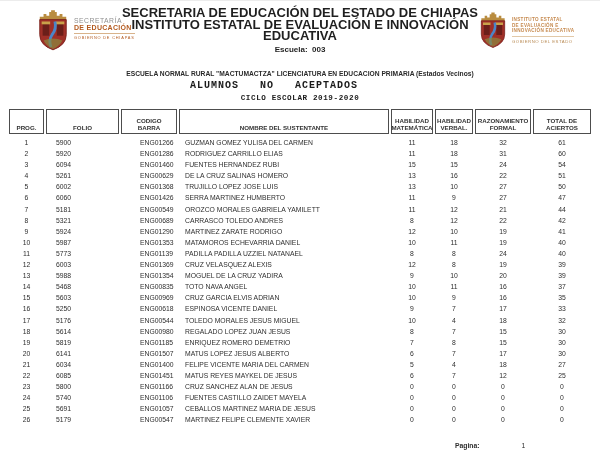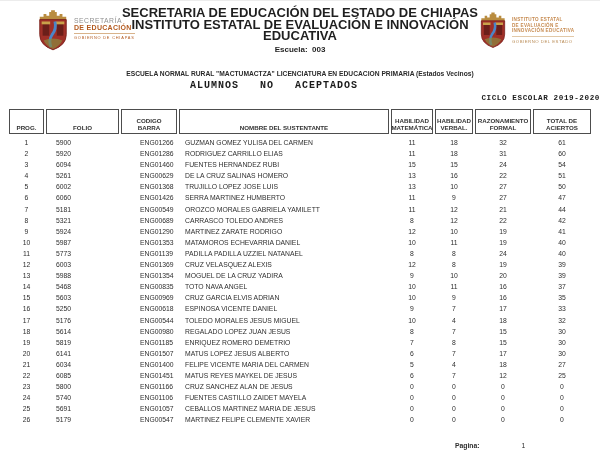--- a/index.html
+++ b/index.html
@@ -8,21 +8,21 @@
   *{box-sizing:border-box;margin:0;padding:0;}
   html,body{width:600px;height:463px;background:#fff;overflow:hidden;}
   body{font-family:"Liberation Sans",sans-serif;color:var(--ink);position:relative;border-top:1px solid #ececec;}
 
   
   .center-head{position:absolute;left:115px;top:6px;width:370px;text-align:center;}
   .center-head .hline{font-weight:bold;font-size:13px;line-height:11.6px;color:#1f1f1f;}
   .escuela{font-weight:bold;font-size:8px;margin-top:3px;color:#1f1f1f;}
   .school-line{position:absolute;left:0;top:69px;width:600px;text-align:center;font-weight:bold;font-size:6.7px;color:#2a2a2a;}
   .big-title{position:absolute;left:0;top:79px;width:548px;text-align:center;font-family:"Liberation Mono",monospace;font-weight:bold;font-size:10px;letter-spacing:1px;white-space:pre;color:#1a1a1a;}
-  .ciclo{position:absolute;left:0;top:93px;width:600px;text-align:right;font-family:"Liberation Mono",monospace;font-weight:bold;font-size:7.6px;letter-spacing:0.6px;color:#1a1a1a;}
+  .ciclo{position:absolute;left:0;top:93px;width:600px;text-align:center;font-family:"Liberation Mono",monospace;font-weight:bold;font-size:7.6px;letter-spacing:0.6px;color:#1a1a1a;}
 
   
   .logo{position:absolute;display:flex;align-items:flex-start;}
   .logo-left{left:36px;top:7px;}
   .logo-right{left:478px;top:9px;}
   .crest{flex:0 0 auto;}
   .logo-left .ltext{margin-left:4px;margin-top:9px;}
   .lt-1{font-size:6.8px;letter-spacing:0.5px;color:var(--logo-gray);}
   .lt-2{font-size:7px;font-weight:bold;letter-spacing:0.3px;color:var(--logo-orange);}
   .lt-rule{height:1px;background:#d8b38b;margin:1.5px 0;}

